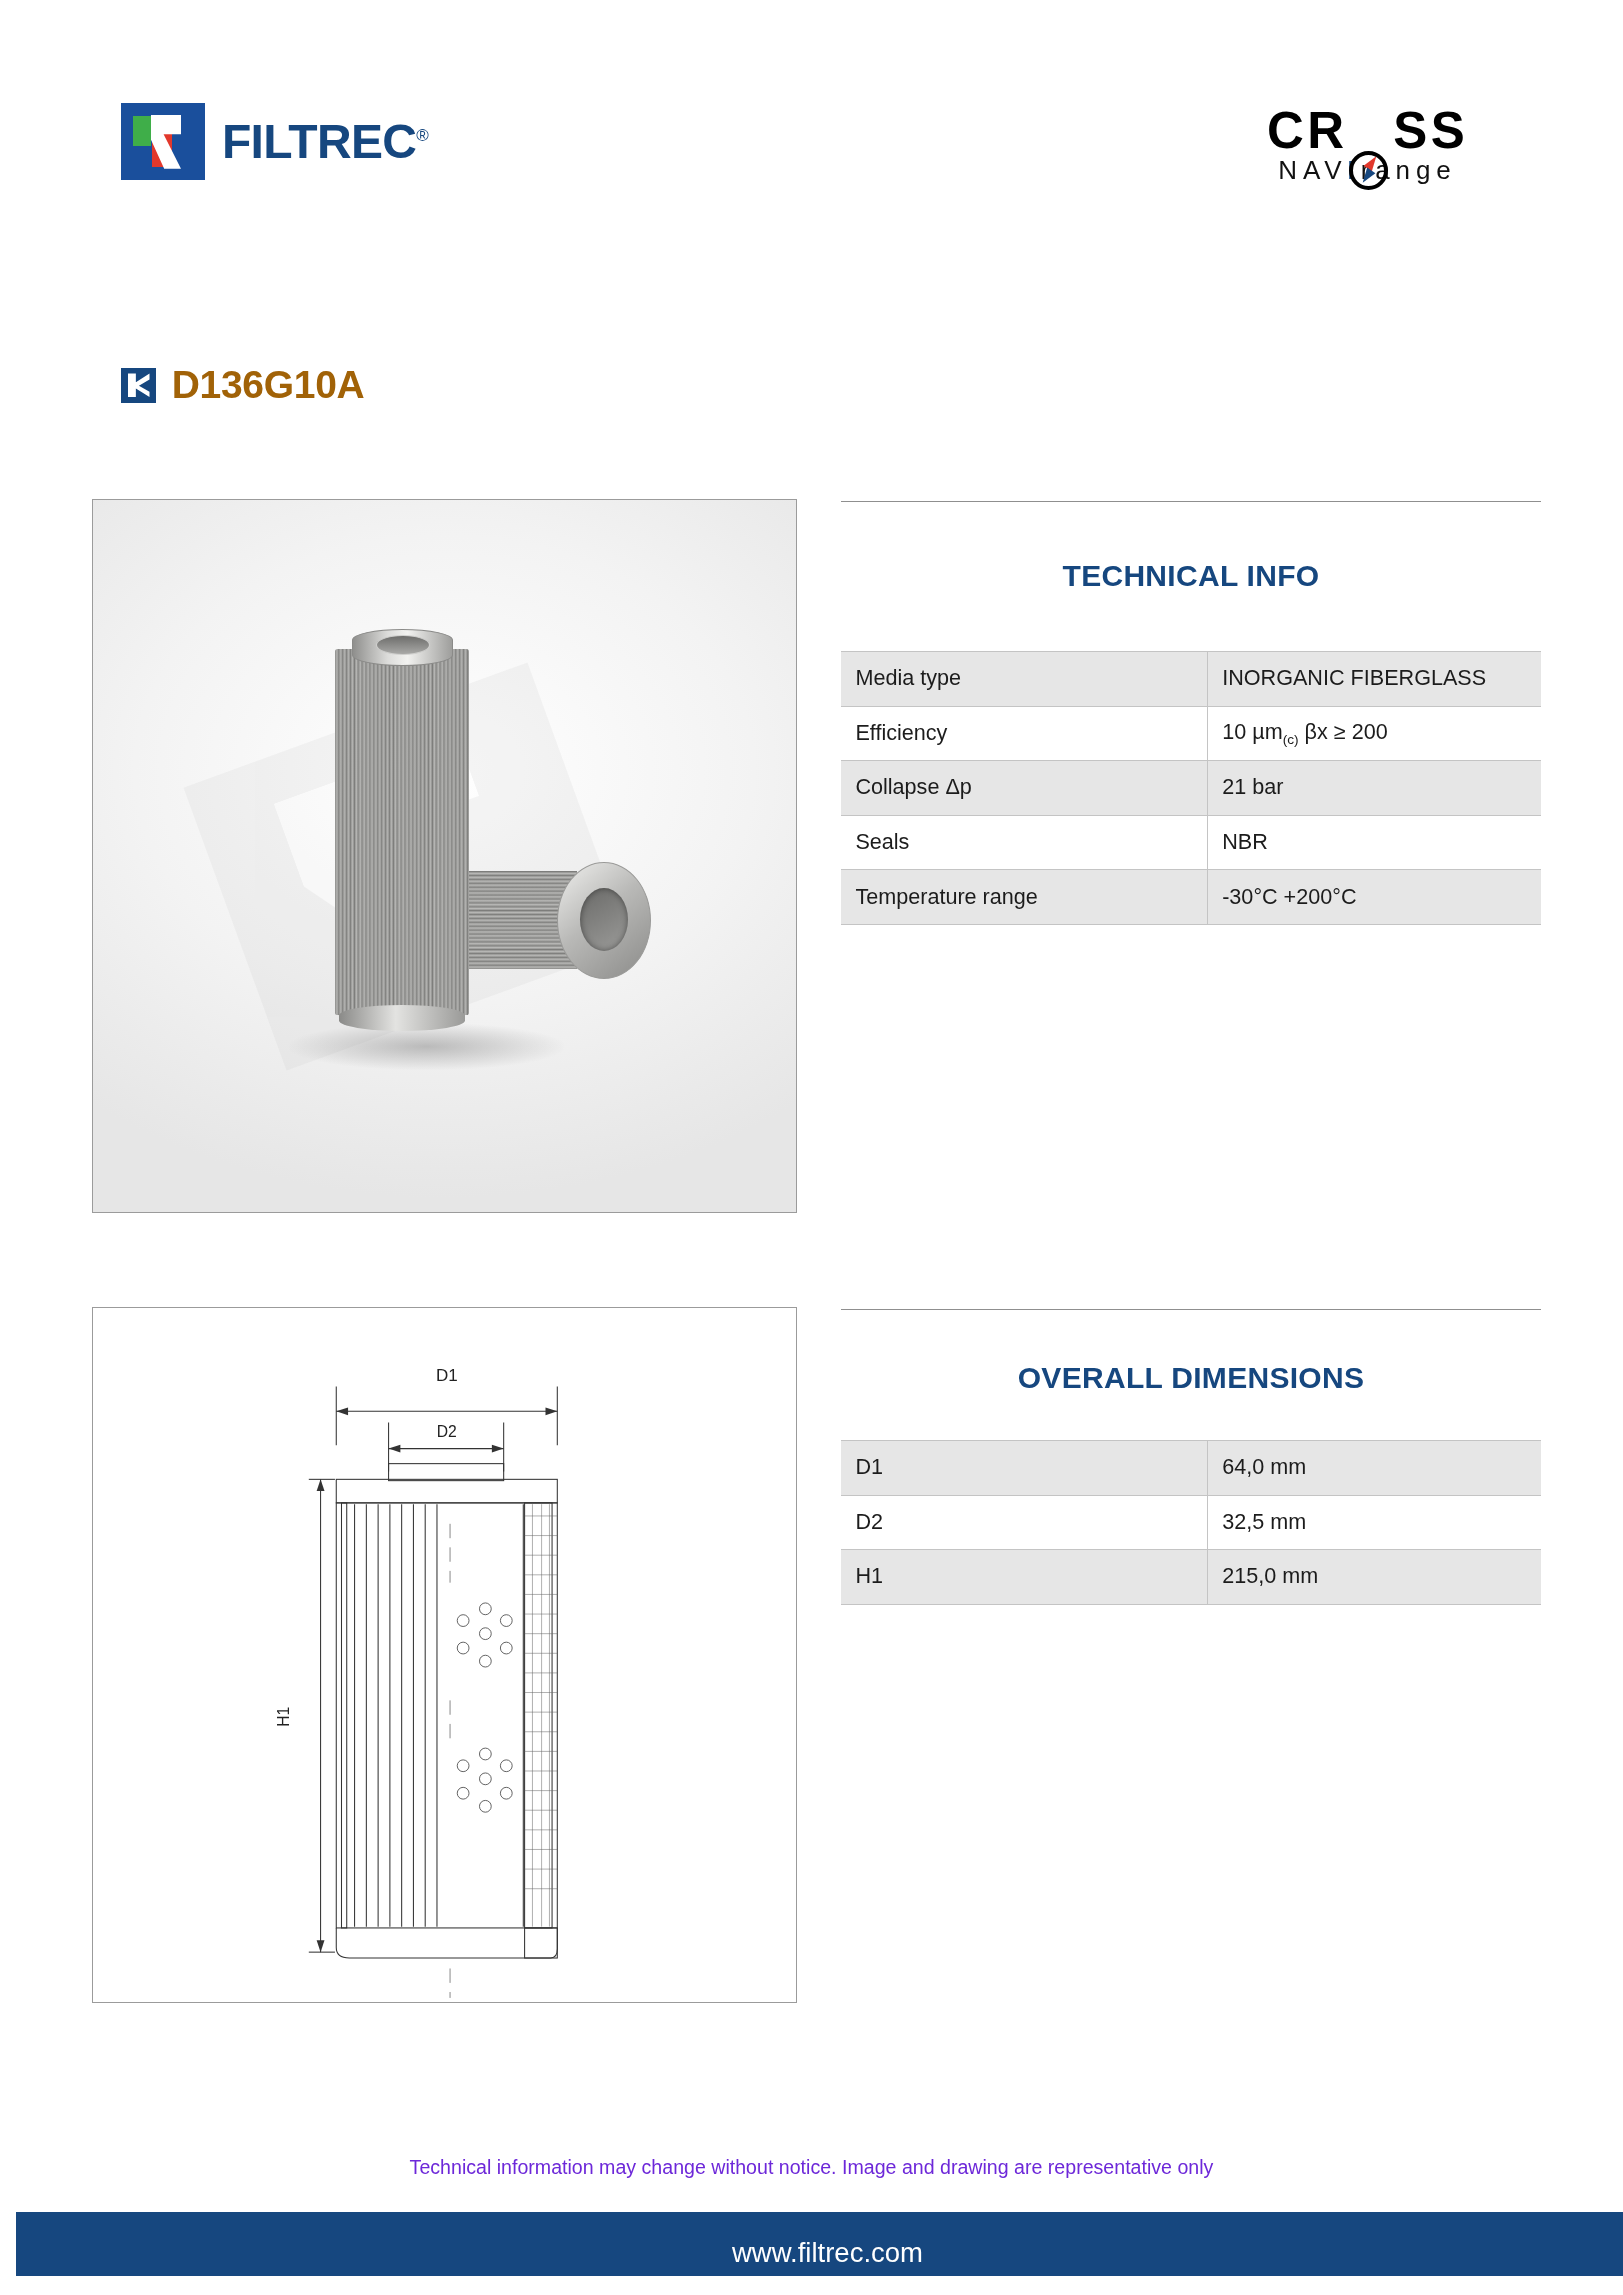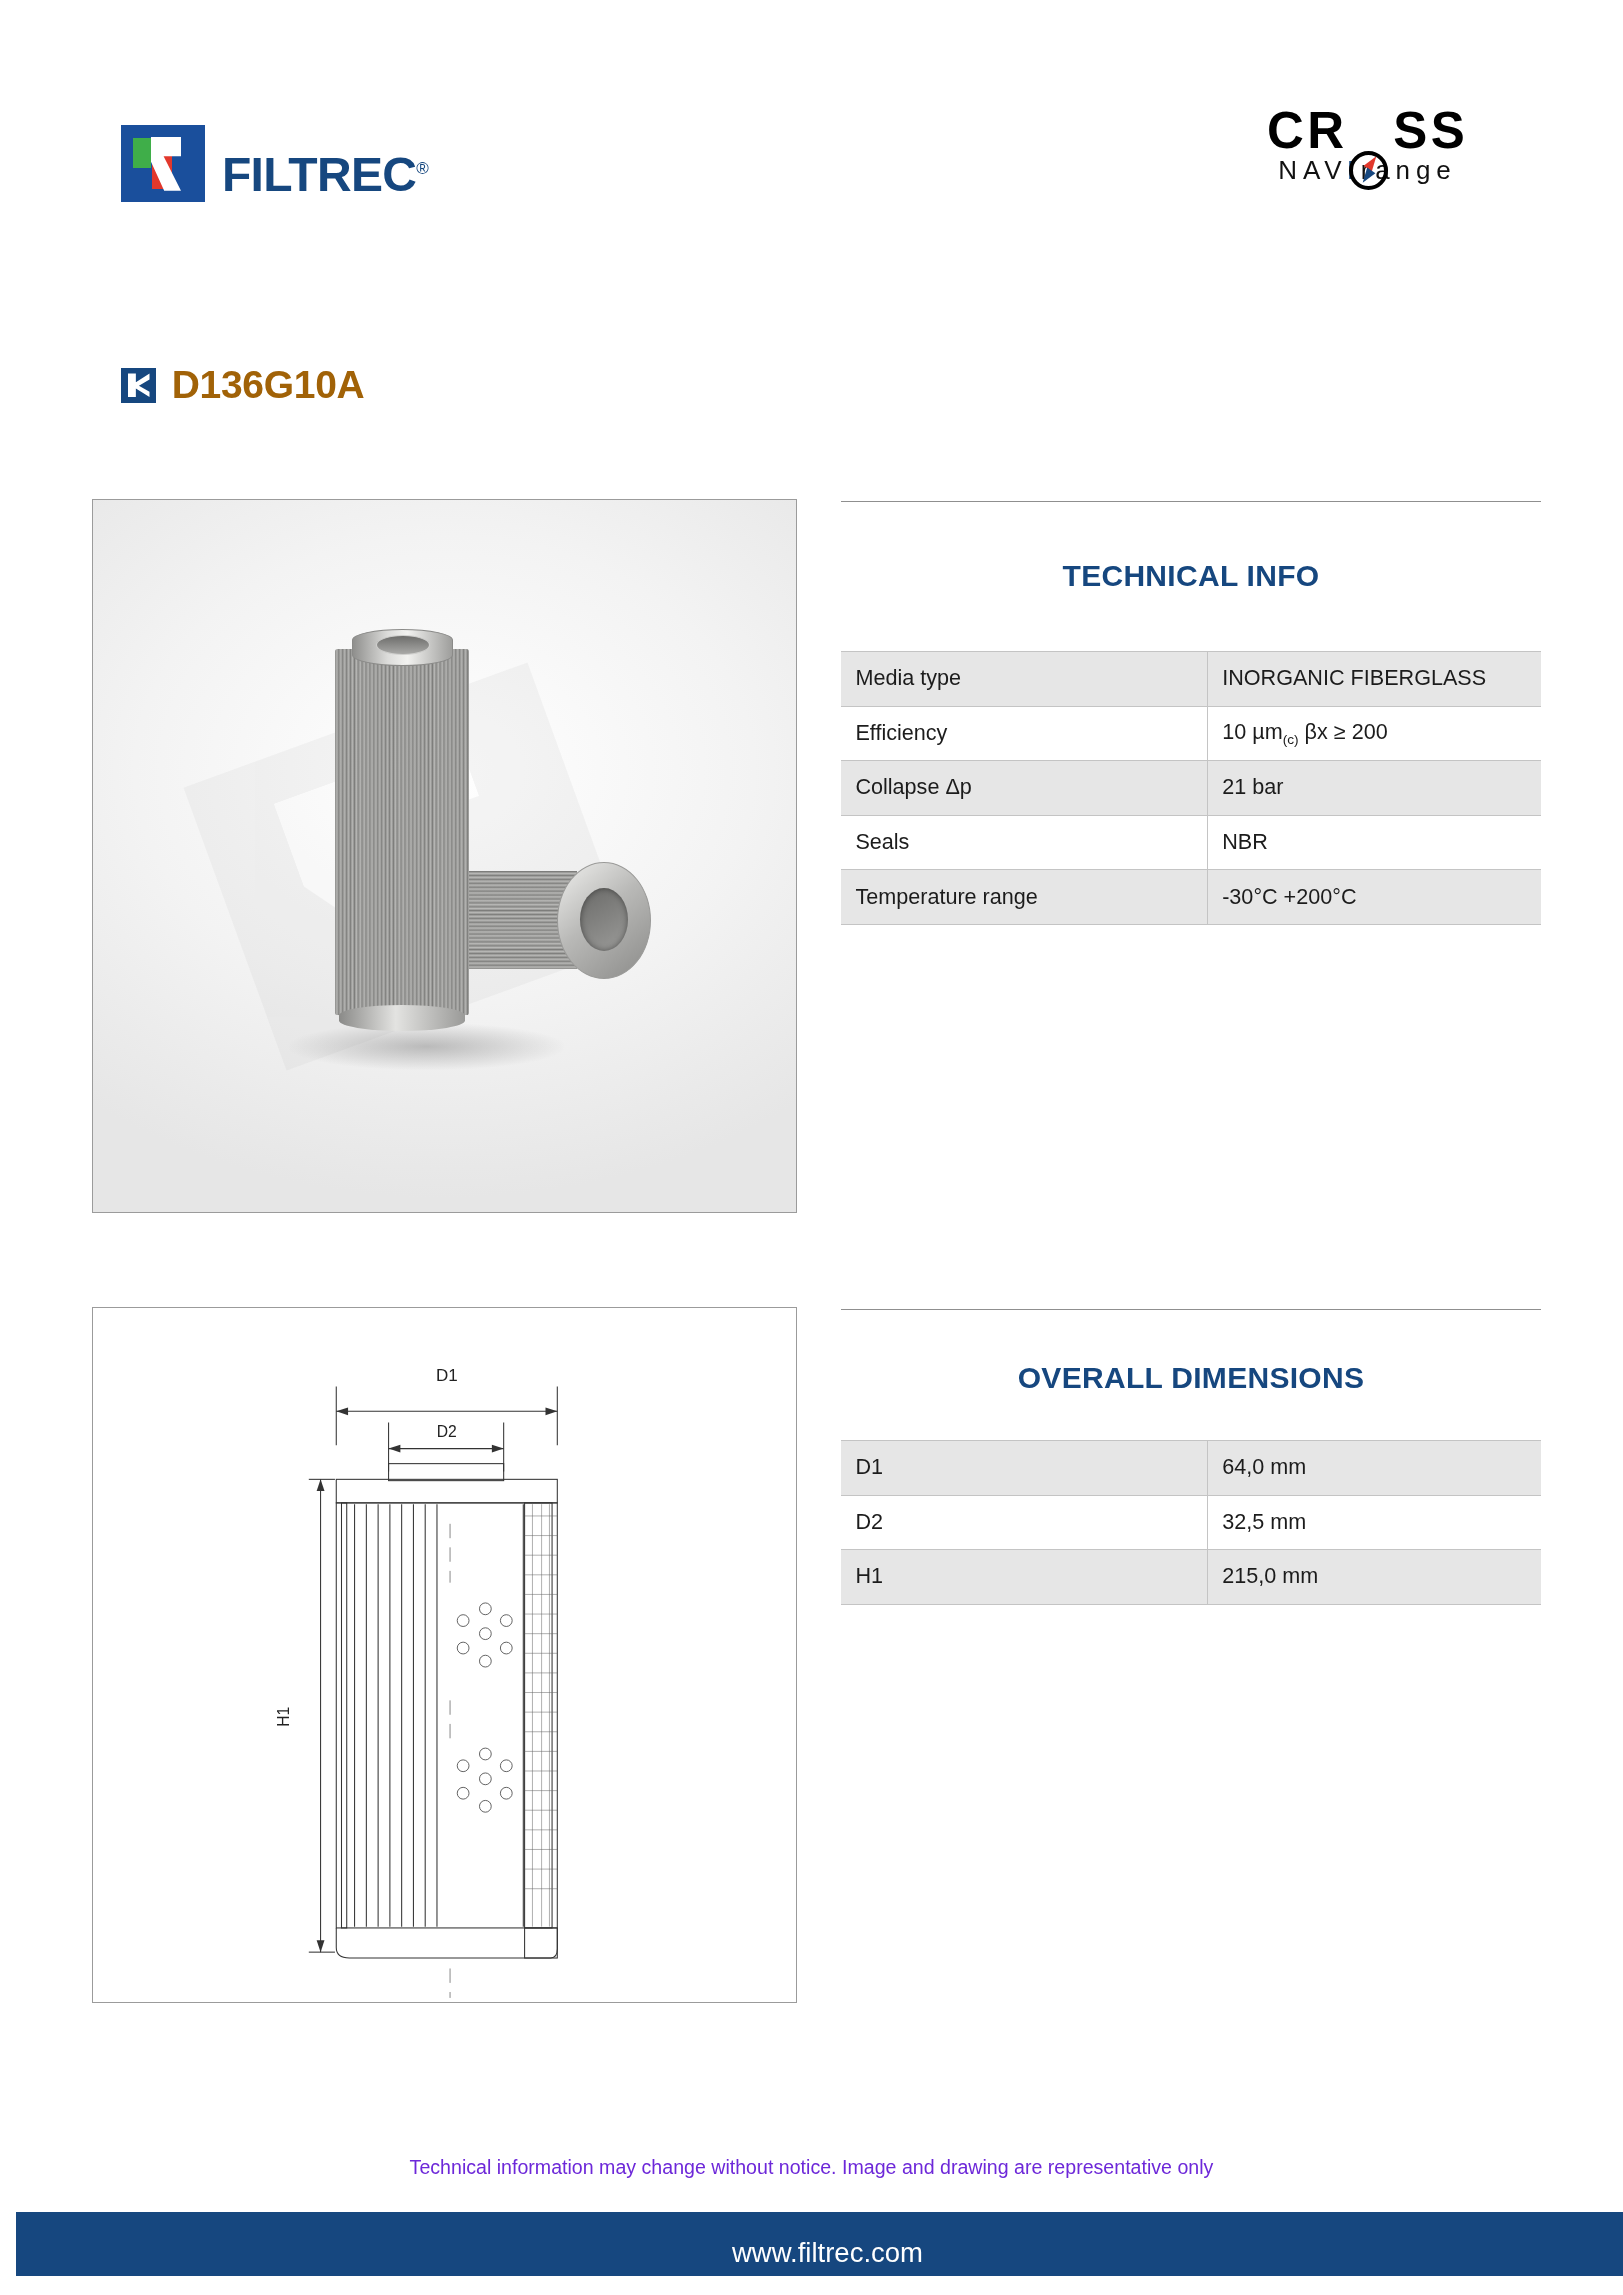--- a/index.html
+++ b/index.html
@@ -20,23 +20,23 @@
   .header {
     position: absolute;
     top: 98px;
     left: 0;
     width: 1623px;
     height: 124px;
   }
   .logo-block {
     position: absolute;
     left: 121px;
-    top: 27px;
+    top: 5px;
     display: flex;
-    align-items: flex-end;
+    align-items: center;
   }
   .logo-mark {
     width: 84px;
     height: 77px;
     background: #1a4f9c;
     position: relative;
     margin-right: 17px;
     flex: none;
   }
   .logo-mark .lm-green {

